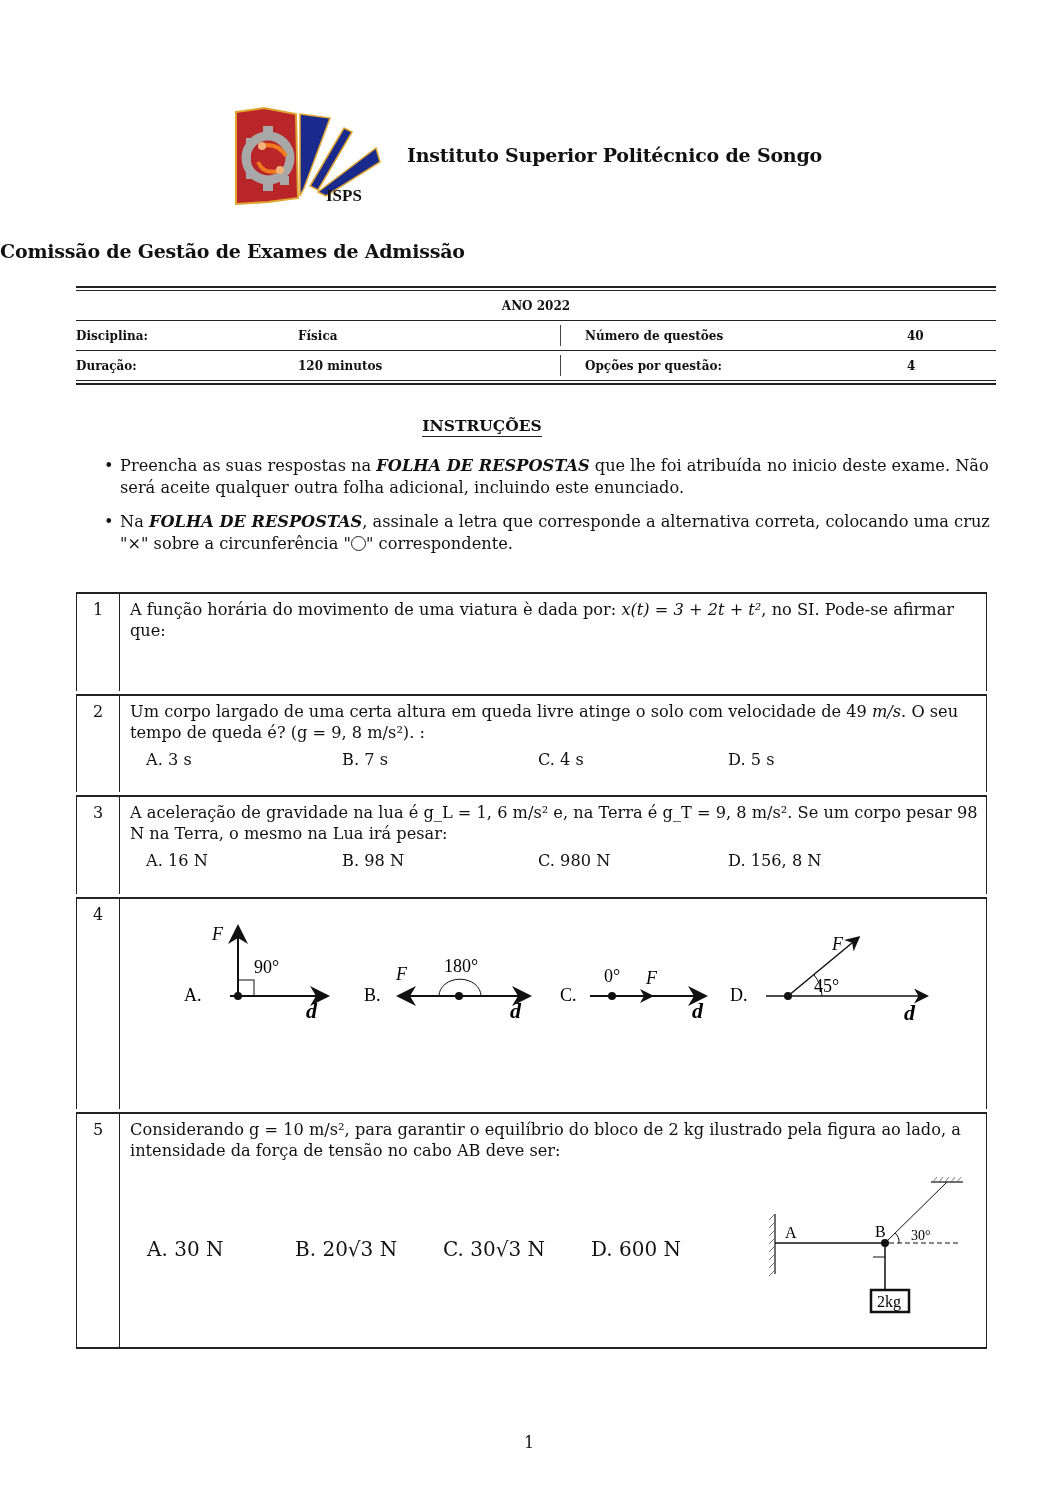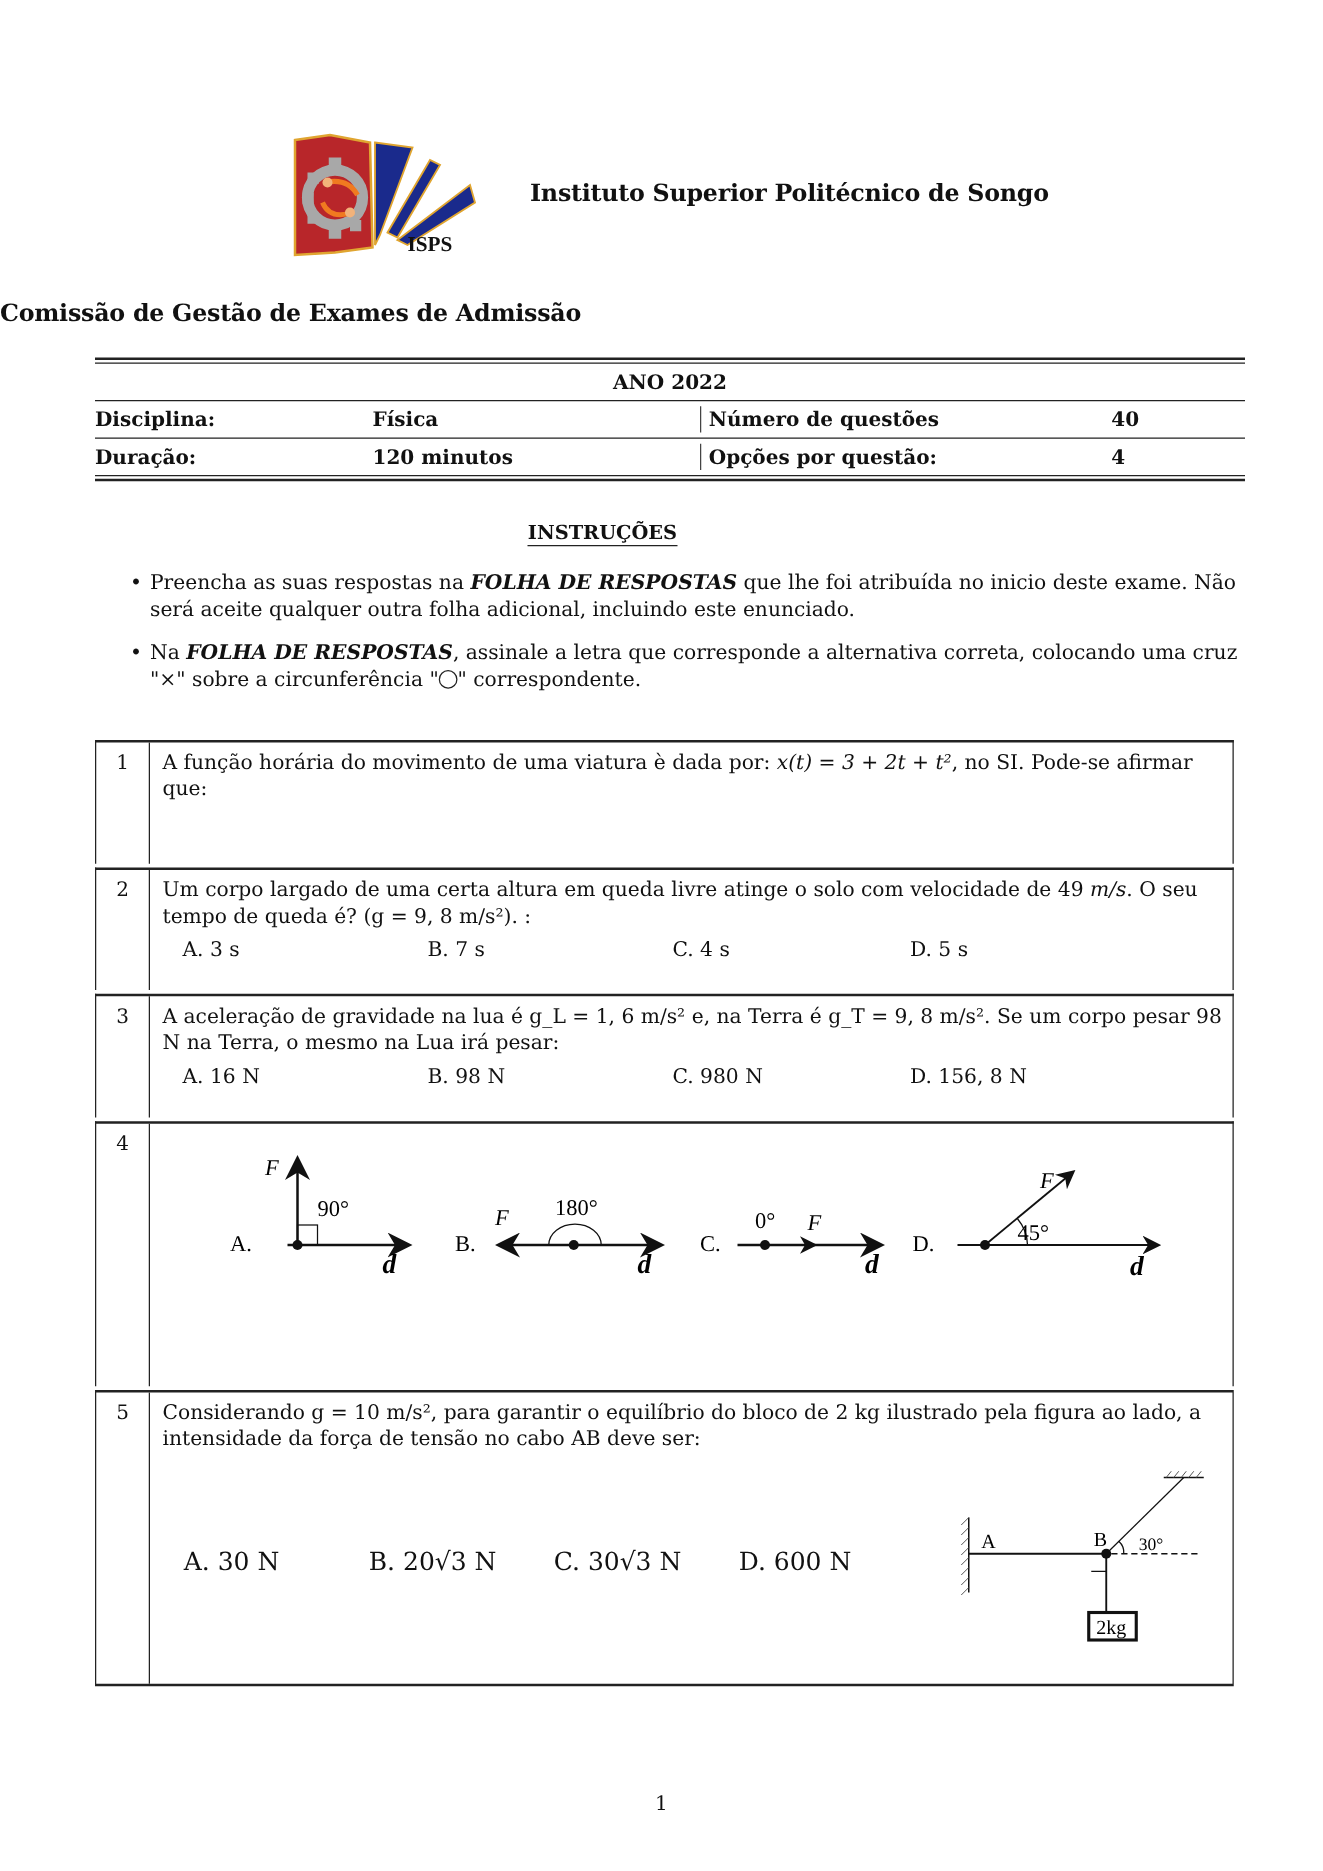--- a/index.html
+++ b/index.html
@@ -2,30 +2,30 @@
 <html><head>
 <meta charset="utf-8">
 <style>
   html, body { margin: 0; padding: 0; background: #ffffff; }
   body {
     width: 1058px; height: 1497px; position: relative; overflow: hidden;
     font-family: "DejaVu Serif", serif; color: #111;
   }
   .abs { position: absolute; }
   .logo { left: 234px; top: 106px; width: 150px; height: 100px; }
-  .inst-title { left: 424px; top: 144px; font-size: 19px; font-weight: bold; letter-spacing: -0.2px; }
+  .inst-title { left: 407px; top: 144px; font-size: 19px; font-weight: bold; letter-spacing: -0.2px; }
   .comm-title { left: 0; width: 1058px; top: 240px; font-size: 19px; font-weight: bold; letter-spacing: -0.2px; }
 
   .info { left: 76px; top: 286px; width: 920px; }
   .dbl { border-top: 2px solid #222; height: 2px; border-bottom: 1px solid #222; }
-  .info-row { display: flex; height: 29px; align-items: center; font-size: 16px; font-weight: bold; border-bottom: 1px solid #222; }
+  .info-row { display: flex; height: 29px; align-items: center; font-size: 12px; font-weight: bold; border-bottom: 1px solid #222; }
   .info-row.center { justify-content: center; }
   .info-row .c1 { width: 222px; }
   .info-row .c2 { width: 262px; }
-  .info-row .c3 { width: 322px; border-left: 1px solid #444; padding-left: 6px; height: 21px; display: flex; align-items: center; }
+  .info-row .c3 { width: 322px; border-left: 1px solid #444; padding-left: 24px; height: 21px; display: flex; align-items: center; }
   .info-row .c4 { flex: 1; }
   .info-row.last { border-bottom: none; }
 
   .instr-title { left: 0; width: 964px; top: 416px; text-align: center; }
   .instr-title span { font-size: 15.5px; font-weight: bold; border-bottom: 1.5px solid #222; padding-bottom: 1px; }
   .instr { left: 104px; top: 455px; width: 890px; font-size: 16.2px; line-height: 22px; }
   .instr .item { display: flex; margin-bottom: 12px; }
   .instr .bullet { width: 16px; flex: none; }
   .instr .it { font-style: italic; font-weight: bold; }
   .circle-glyph { display: inline-block; width: 13px; height: 13px; border: 1px solid #222; border-radius: 50%; vertical-align: -2px; }

